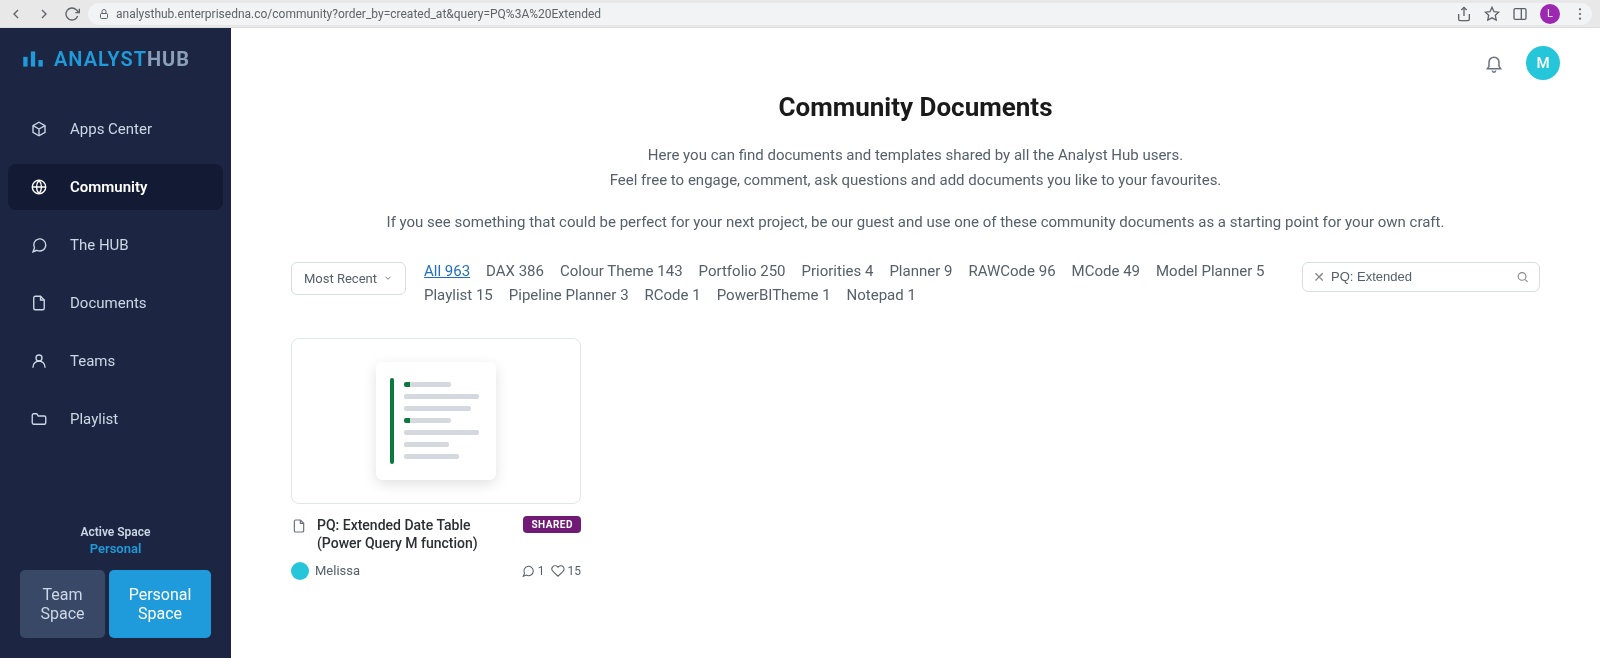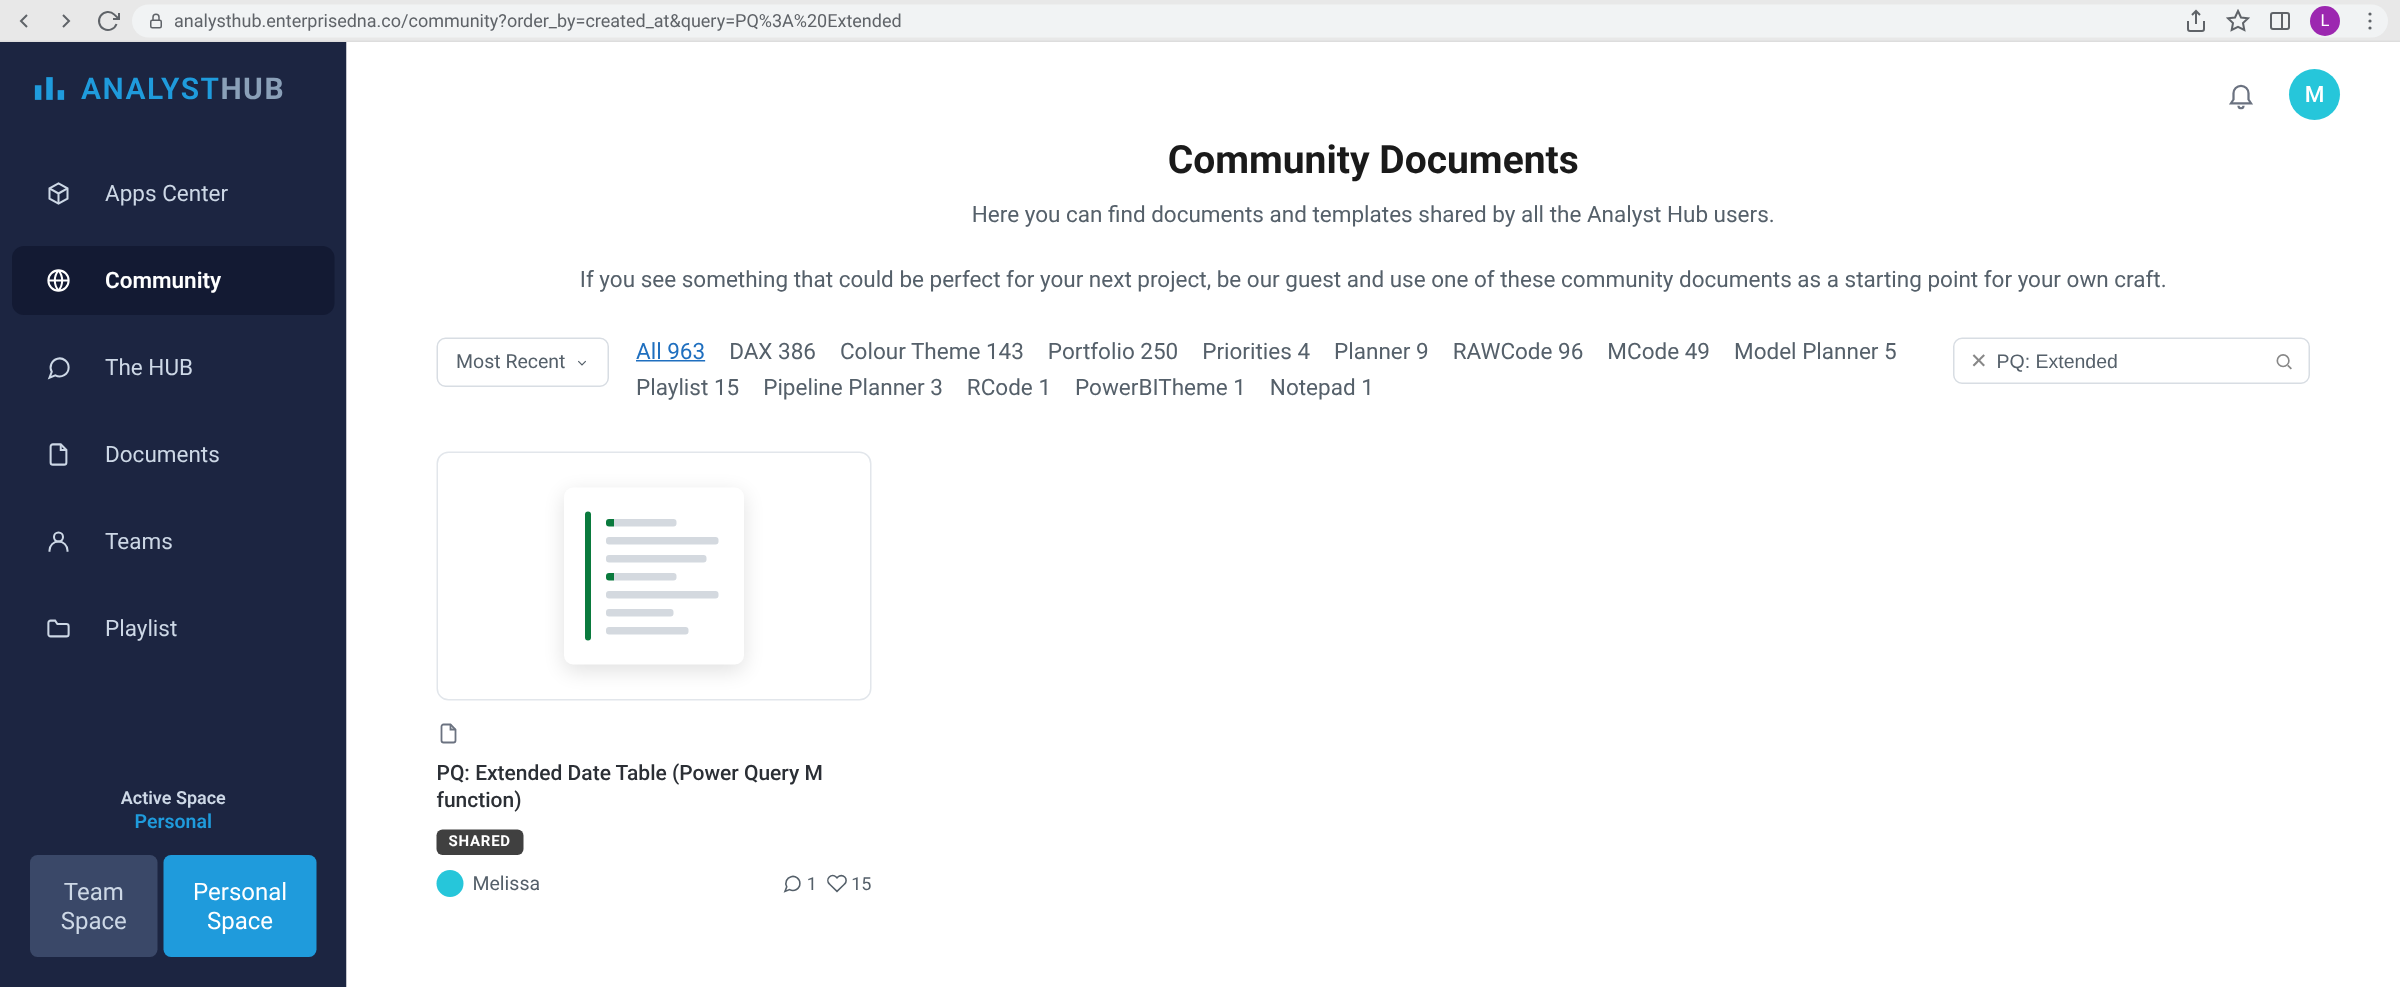--- a/index.html
+++ b/index.html
@@ -35,21 +35,21 @@
 .space-tab.active { background: #1f9bdc; color: #fff; }
 
 
 .main { flex: 1; background: #fff; overflow-y: auto; position: relative; }
 .topbar { display: flex; justify-content: flex-end; align-items: center; padding: 18px 40px 0 40px; gap: 22px; }
 .bell { width: 20px; height: 20px; color: #6b7280; cursor: pointer; }
 .avatar { width: 34px; height: 34px; border-radius: 50%; background: #26c6da; color: #fff; display: flex; align-items: center; justify-content: center; font-weight: 500; font-size: 15px; cursor: pointer; }
 
 .content { padding: 0 60px 40px 60px; }
 .page-title { text-align: center; font-size: 26px; font-weight: 700; color: #1a1a1a; margin-top: 12px; }
-.intro { text-align: center; margin-top: 10px; color: #55606a; font-size: 15px; line-height: 1.5; }
+.intro { text-align: center; margin-top: 22px; color: #55606a; font-size: 15px; line-height: 1.5; }
 .intro p { margin-top: 2px; }
 
 .filter-row { display: flex; align-items: flex-start; margin-top: 28px; gap: 18px; }
 .sort-select { border: 1px solid #d8dde3; border-radius: 6px; padding: 8px 12px; font-size: 13px; color: #55606a; background: #fff; cursor: pointer; display: flex; align-items: center; gap: 6px; white-space: nowrap; }
 .tag-cloud { flex: 1; display: flex; flex-wrap: wrap; gap: 6px 16px; font-size: 15px; color: #55606a; align-items: center; }
 .tag { cursor: pointer; white-space: nowrap; }
 .tag.active { color: #1f6fbf; text-decoration: underline; }
 .search-box { border: 1px solid #d8dde3; border-radius: 6px; padding: 6px 10px; display: flex; align-items: center; gap: 6px; font-size: 13px; color: #55606a; min-width: 170px; }
 .search-box input { border: none; outline: none; font-size: 13px; width: 100%; color: #55606a; }
 .search-box .clear { cursor: pointer; color: #888; font-size: 14px; }
@@ -62,24 +62,24 @@
 .thumb-bar { width: 4px; height: 86px; background: #0a7a3d; border-radius: 2px; }
 .thumb-lines { flex: 1; display: flex; flex-direction: column; gap: 7px; }
 .tline { height: 5px; background: #d4d9df; border-radius: 2px; }
 .tline.s1 { width: 60%; background: linear-gradient(to right, #0a7a3d 12%, #d4d9df 12%); }
 .tline.s2 { width: 96%; }
 .tline.s3 { width: 86%; }
 .tline.s4 { width: 60%; background: linear-gradient(to right, #0a7a3d 12%, #d4d9df 12%); }
 .tline.s5 { width: 96%; }
 .tline.s6 { width: 58%; }
 .tline.s7 { width: 70%; }
-.card-header { display: flex; align-items: flex-start; gap: 10px; margin-top: 12px; flex-direction: column; }
+.card-header { display: flex; align-items: flex-start; gap: 10px; margin-top: 12px; }
 .file-ico { width: 16px; height: 16px; color: #6b7280; margin-top: 2px; flex-shrink: 0; }
 .card-title { font-size: 14px; color: #2b2f35; font-weight: 500; flex: 1; line-height: 1.3; }
-.badge { background: #404040; color: #fff; font-size: 10px; font-weight: 700; padding: 3px 8px; border-radius: 4px; letter-spacing: 0.5px; }
+.badge { background: #701a75; color: #fff; font-size: 10px; font-weight: 700; padding: 3px 8px; border-radius: 4px; letter-spacing: 0.5px; }
 .card-footer { display: flex; align-items: center; margin-top: 10px; gap: 6px; }
 .author-dot { width: 18px; height: 18px; border-radius: 50%; background: #26c6da; }
 .author-name { font-size: 13px; color: #55606a; flex: 1; }
 .stat { display: flex; align-items: center; gap: 3px; font-size: 12px; color: #55606a; }
 .stat svg { width: 14px; height: 14px; }
 </style>
 </head>
 <body>
 
 <div class="browser-bar">
@@ -199,20 +199,21 @@
           <path d="M18 16v-5a6 6 0 1 0-12 0v5l-2 3h16l-2-3z"></path>
           <path d="M10 21a2 2 0 0 0 4 0"></path>
         </svg>
       <div class="avatar">M</div>
     </div>
 
     <div class="content">
       <h1 class="page-title">Community Documents</h1>
       <div class="intro">
         <p>Here you can find documents and templates shared by all the Analyst Hub users.</p>
+        <p>Feel free to engage, comment, ask questions and add documents you like to your favourites.</p>
         <p style="margin-top:20px;">If you see something that could be perfect for your next project, be our guest and use one of these community documents as a starting point for your own craft.</p>
       </div>
 
       <div class="filter-row">
         <div class="sort-select">
           <span>Most Recent</span>
           <svg width="10" height="10" viewBox="0 0 24 24" fill="none" stroke="currentColor" stroke-width="2">
               <path d="M6 9l6 6 6-6"></path>
             </svg>
         </div>

